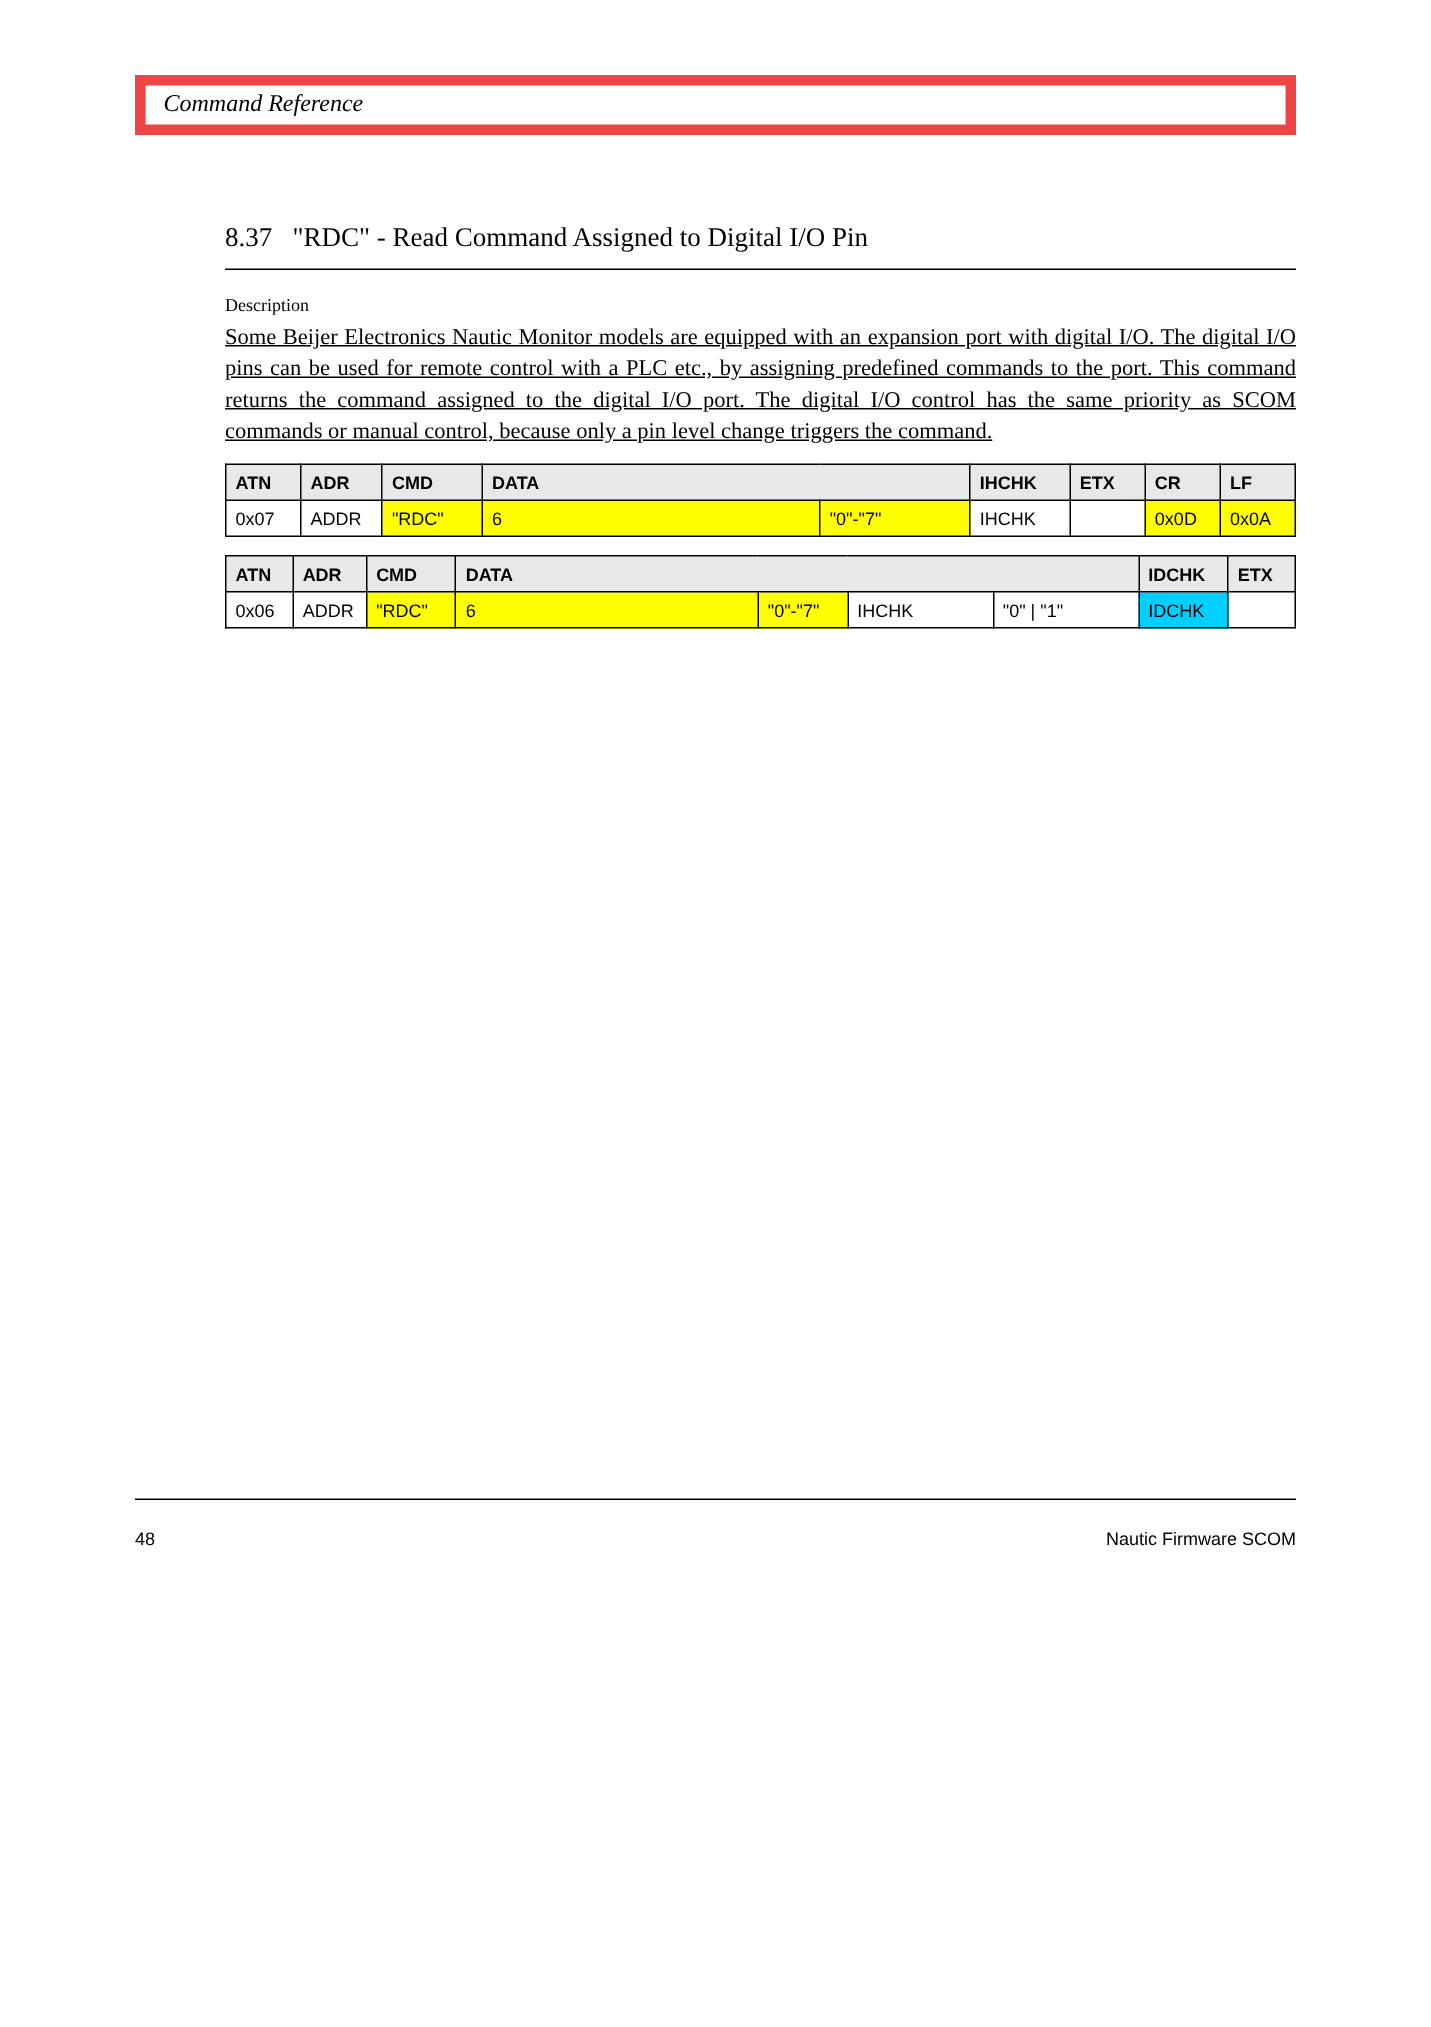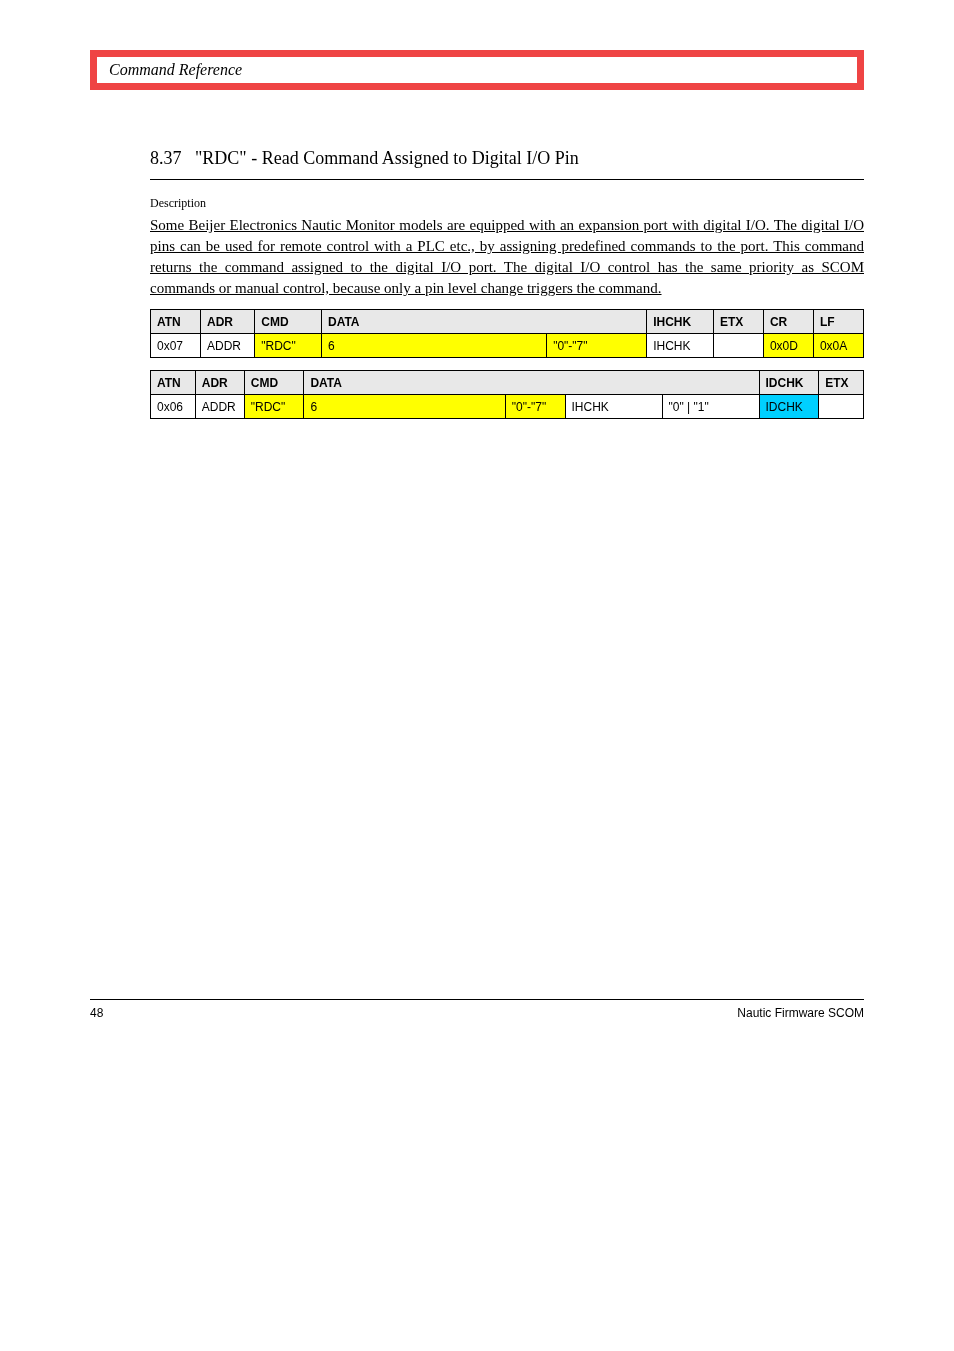--- a/index.html
+++ b/index.html
@@ -65,21 +65,21 @@
   }
   th {
     background: #e8e8e8;
     font-weight: bold;
   }
   .yellow { background: #ffff00; }
   .cyan   { background: #00d0ff; }
   .footer {
     margin-top: 580px;
     border-top: 1px solid #000;
-    padding-top: 6px;
+    padding-top: 19px;
     font-family: Arial, Helvetica, sans-serif;
     font-size: 12px;
     display: flex;
     justify-content: space-between;
   }
   
   .c-atn  { width: 6%; }
   .c-adr  { width: 6%; }
   .c-cmd  { width: 8%; }
   .c-data6{ width: 27%; }

